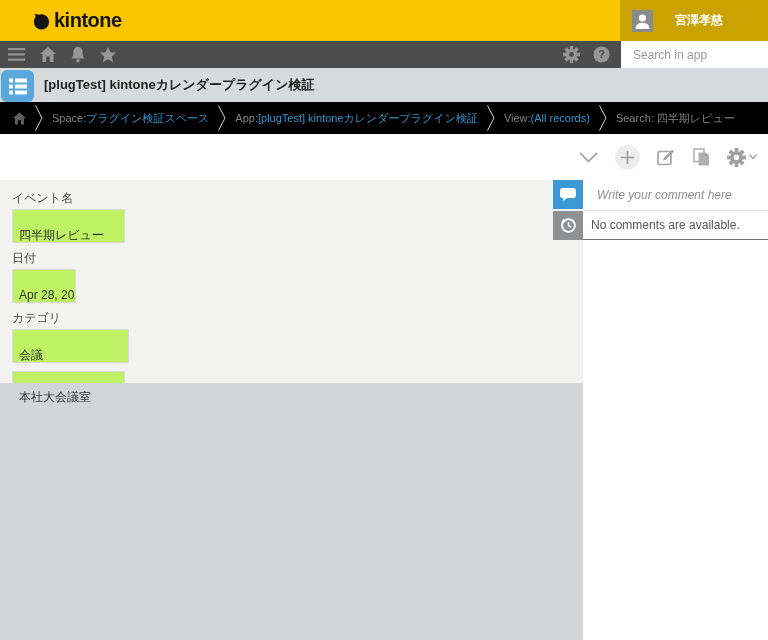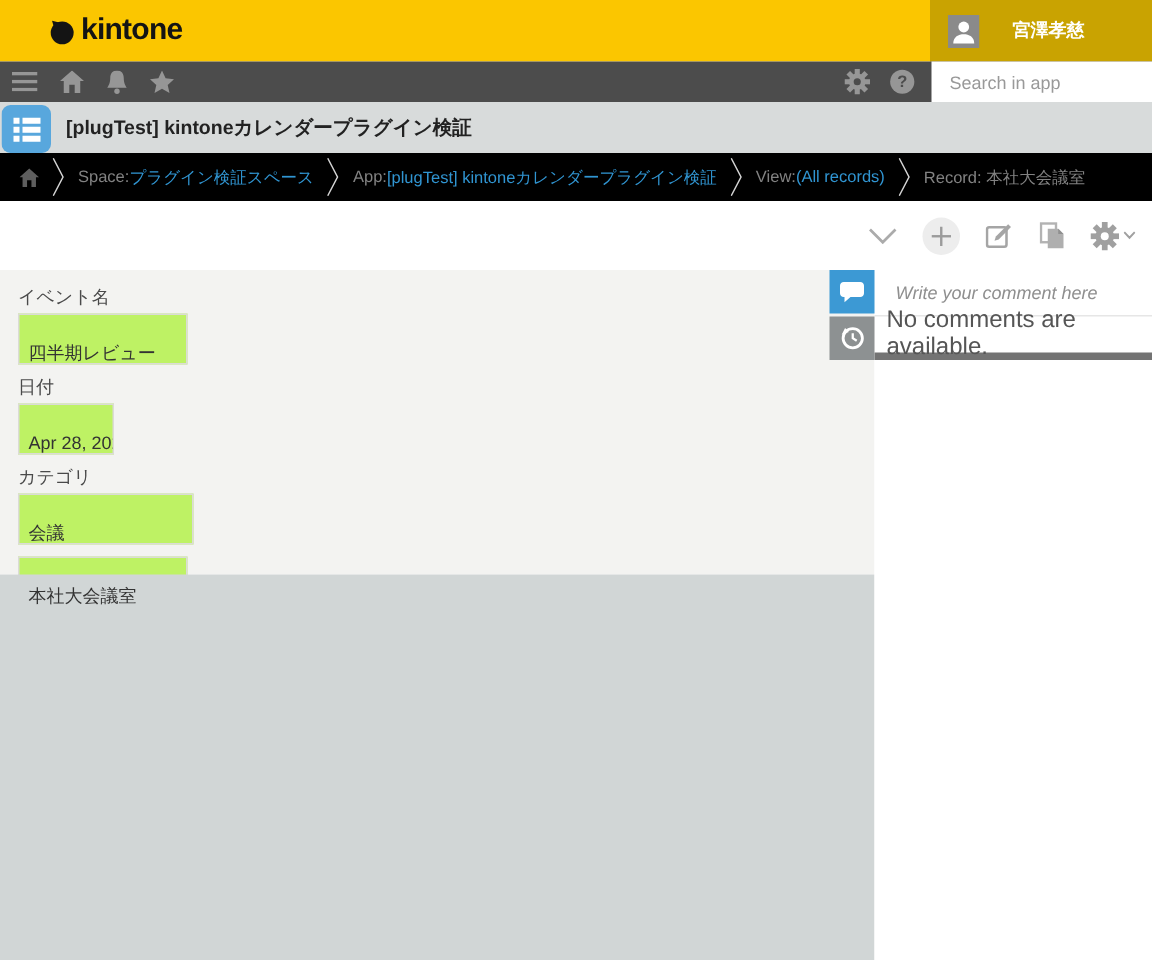--- a/index.html
+++ b/index.html
@@ -49,21 +49,21 @@
   .fv-w1 { width:113px; } .fv-w2 { width:64px; } .fv-w3 { width:117px; } .fv-w4 { width:113px; }
   .below-area { height:257px; background:#D1D6D6; }
 
   .comment-col { flex:1; background:#fff; position:relative; }
   .comment-tabs { position:absolute; left:-30px; top:0; width:30px; }
   .side-tab { width:30px; height:29px; margin-bottom:2px; display:flex; align-items:center; justify-content:center; cursor:pointer; }
   .tab-comments { background:#3C99D4; }
   .tab-history { background:#8D9192; }
   .comment-input { height:31px; border-bottom:1px solid #E6E6E6; display:flex; align-items:center; padding-left:14px; cursor:text; }
   .comment-input span { font-style:italic; font-size:12px; color:#8F8F8F; }
-  .no-comments { height:29px; border-bottom:5px solid #737373; display:flex; align-items:center; padding-left:8px; font-size:16px; color:#555; }
+  .no-comments { height:29px; border-bottom:1px solid #737373; display:flex; align-items:center; padding-left:8px; font-size:12px; color:#555; }
 </style>
 </head>
 <body>
 
 <div class="page">
 
   <header class="topbar">
     <div class="logo">
       <svg width="18" height="18" viewBox="0 0 20 20">
         <circle cx="10.5" cy="11" r="8.5" fill="#141414"></circle>
@@ -172,21 +172,21 @@
           <polyline points="0.5,0.5 7,13 0.5,25.5" fill="none" stroke="#D4D4D4" stroke-width="1"></polyline>
         </svg>
     </span>
     <span>View: </span>
     <span class="crumb-link">(All records)</span>
     <span class="crumb-sep">
       <svg width="8" height="26" viewBox="0 0 8 26">
           <polyline points="0.5,0.5 7,13 0.5,25.5" fill="none" stroke="#D4D4D4" stroke-width="1"></polyline>
         </svg>
     </span>
-    <span>Record: 本社大会議室</span>
+    <span>Search: 四半期レビュー</span>
   </nav>
 
   <div class="record-toolbar">
     <span class="icon-btn">
       <svg width="19" height="11" viewBox="0 0 19 11">
           <polyline points="1,1 9.5,9.5 18,1" fill="none" stroke="#ABABAB" stroke-width="1.8"></polyline>
         </svg>
     </span>
     <span class="plus-circle">
       <svg width="13" height="13" viewBox="0 0 13 13" fill="#9B9B9B">

